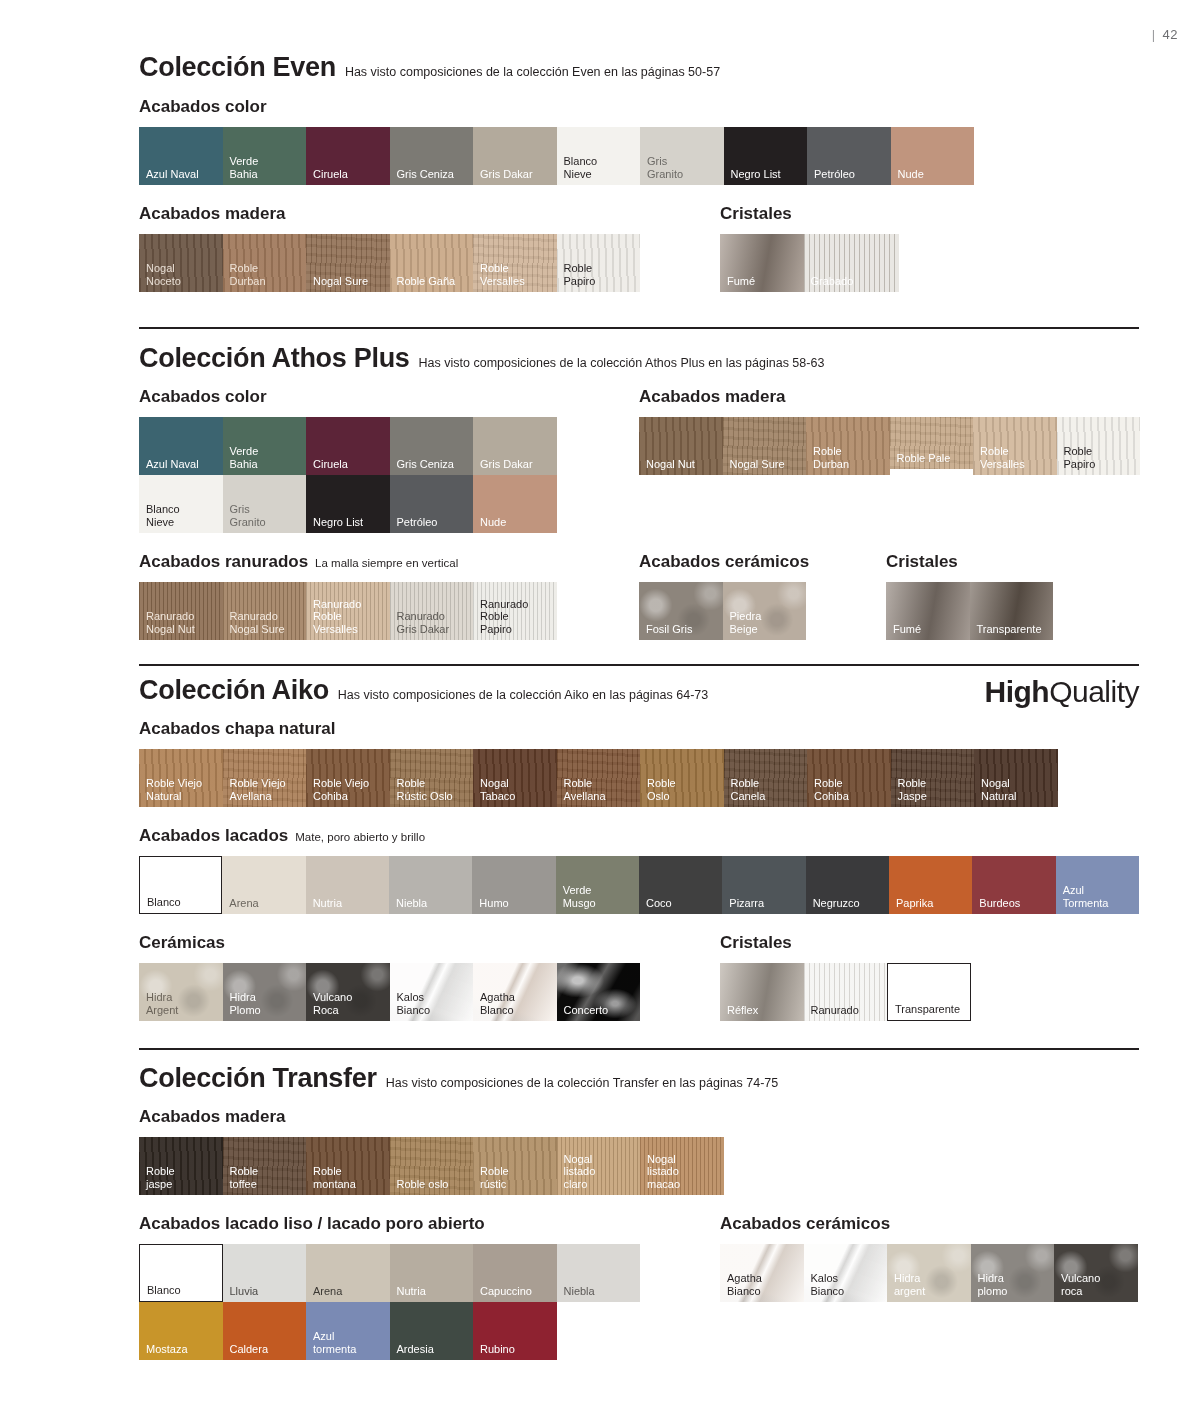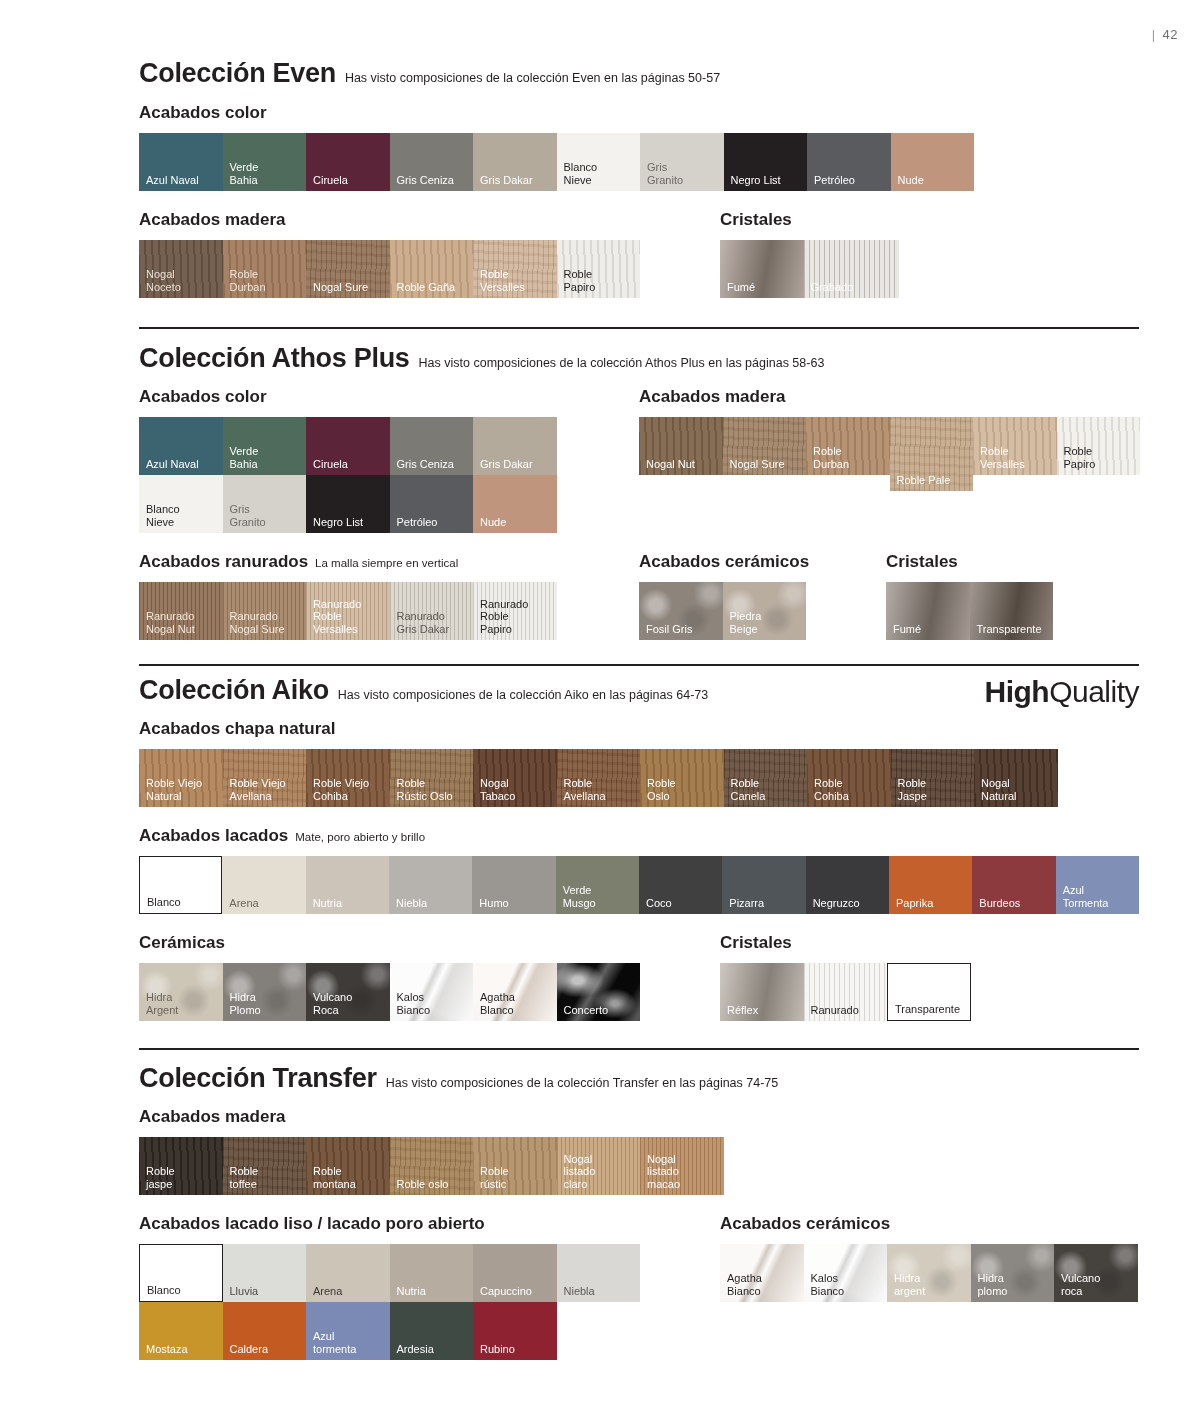--- a/index.html
+++ b/index.html
@@ -78,21 +78,21 @@
 </style>
 </head>
 <body>
 
 <div class="page-num">
   <span class="bar">|</span><span>42</span>
 </div>
 
 <div class="content">
 
-  <div class="section" style="top:58px;">
+  <div class="section" style="top:52px;">
     <div>
       <h1 class="coltitle">Colección Even</h1><span class="coltitle-note">Has visto composiciones de la colección Even en las páginas 50-57</span>
     </div>
     <div style="margin-top:14px;">
       <h2 class="subtitle">Acabados color</h2>
     </div>
     <div class="swatchrow" id="even-color" style="margin-top:10px;">
         <div class="sw" style="width: 83.5px; height: 58px; background-color: rgb(60, 100, 112);">
           <span class="lbl" style="color: rgb(255, 255, 255);">Azul Naval</span>
         </div>
@@ -220,21 +220,21 @@
           <div class="sw woodgrain" style="width: 83.5px; height: 58px; background-color: rgb(125, 98, 72);">
             <span class="lbl" style="color: rgb(255, 255, 255);">Nogal Nut</span>
           </div>
           <div class="sw woodgrain2" style="width: 83.5px; height: 58px; background-color: rgb(154, 124, 93);">
             <span class="lbl" style="color: rgb(255, 255, 255);">Nogal Sure</span>
           </div>
           <div class="sw woodgrain" style="width: 83.5px; height: 58px; background-color: rgb(176, 139, 105);">
             <span class="lbl" style="color: rgb(255, 255, 255);">Roble
 Durban</span>
           </div>
-          <div class="sw woodgrain2" style="width: 83.5px; height: 74px; background-color: rgb(195, 164, 131);">
+          <div class="sw woodgrain2" style="width: 83.5px; height: 52px; background-color: rgb(195, 164, 131);">
             <span class="lbl" style="color: rgb(255, 255, 255);">Roble Pale</span>
           </div>
           <div class="sw woodgrain" style="width: 83.5px; height: 58px; background-color: rgb(210, 184, 156);">
             <span class="lbl" style="color: rgb(255, 255, 255);">Roble
 Versalles</span>
           </div>
           <div class="sw woodgrain" style="width: 83.5px; height: 58px; background-color: rgb(242, 240, 235);">
             <span class="lbl" style="color: rgb(35, 31, 32);">Roble
 Papiro</span>
           </div>

